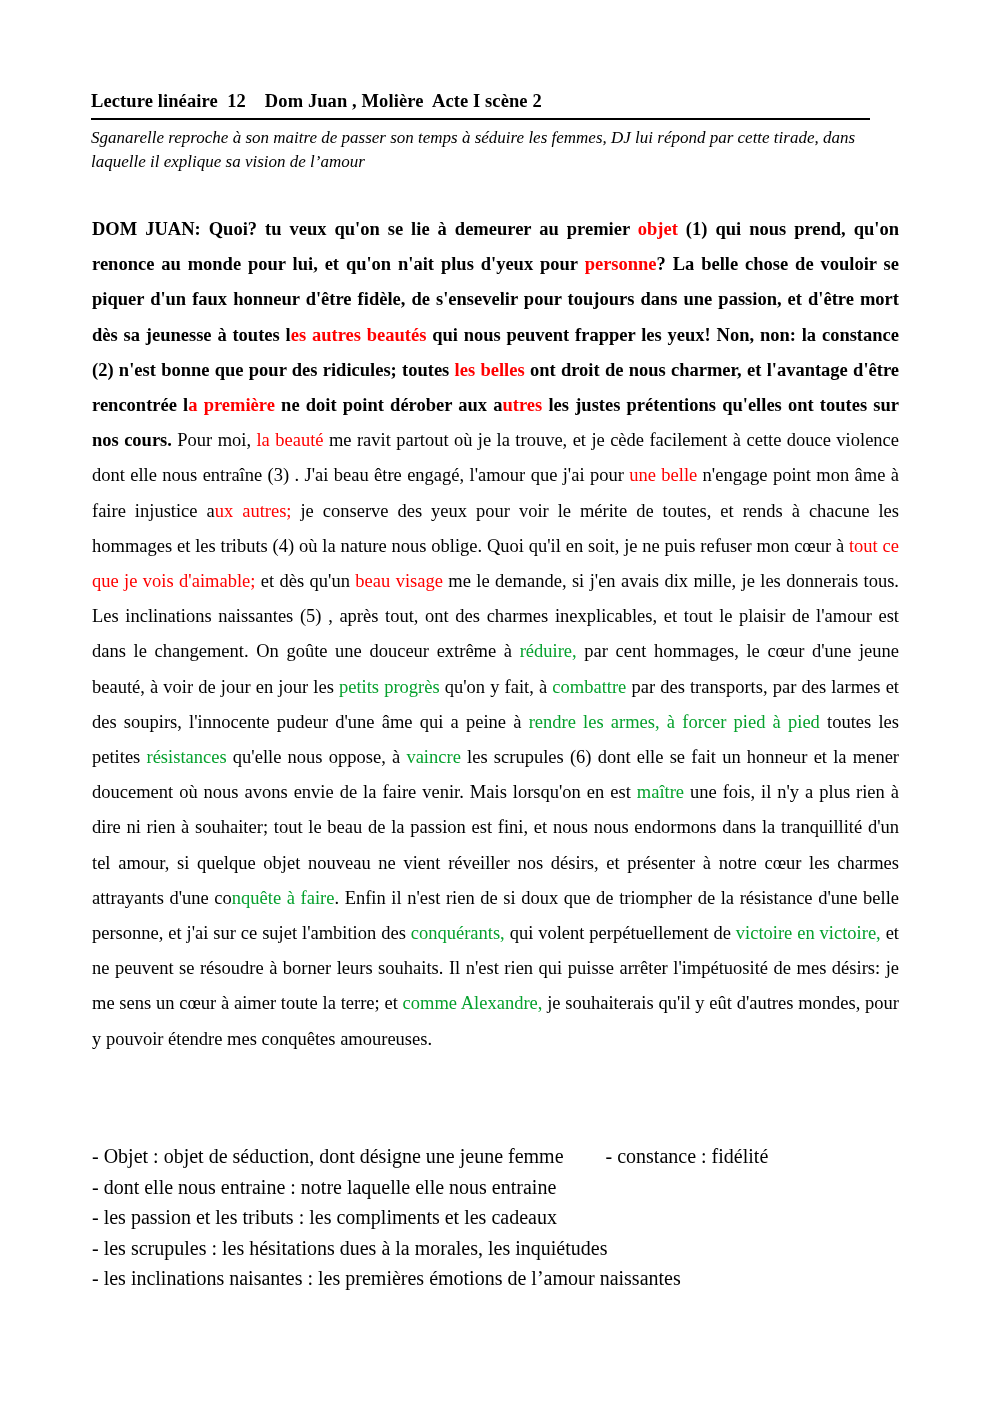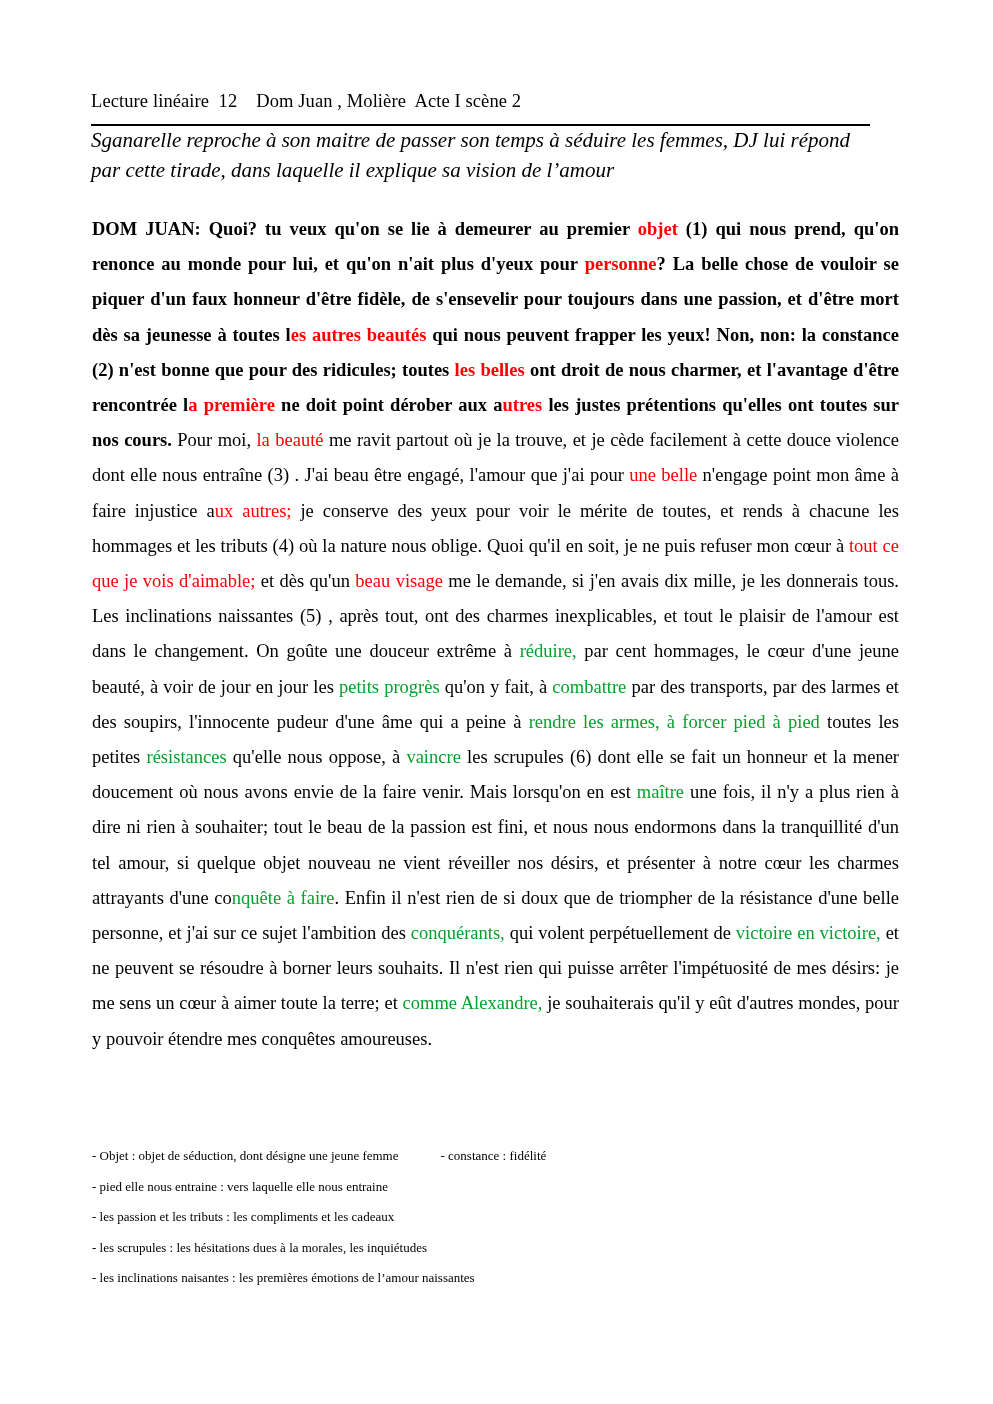--- a/index.html
+++ b/index.html
@@ -21,30 +21,31 @@
   }
   .doc-header {
     position: absolute;
     left: 91px;
     top: 90px;
     width: 779px;
     font-size: 18.5px;
     line-height: 1.25;
     letter-spacing: 0.1px;
     border-bottom: 2.2px solid #000000;
-    padding-bottom: 11px;
+    padding-bottom: 5px;
     white-space: pre;
+    font-weight: bold;
   }
   .doc-subtitle {
     position: absolute;
     left: 91px;
     top: 126px;
     width: 775px;
     font-style: italic;
-    font-size: 21px;
+    font-size: 17px;
     line-height: 1.42;
   }
   .tirade {
     position: absolute;
     left: 92px;
     top: 212px;
     width: 807px;
     font-size: 18.5px;
     line-height: 35.2px;
     text-align: justify;
@@ -53,21 +54,21 @@
   .tirade .lead {
     font-weight: bold;
   }
   .red { color: #ff0000; }
   .green { color: #05a12d; }
   .notes {
     position: absolute;
     left: 92px;
     top: 1141px;
     width: 800px;
-    font-size: 13px;
+    font-size: 20px;
     line-height: 30.5px;
   }
   .notes .note-row {
     white-space: pre;
   }
   .notes .note-inline-2 {
     display: inline-block;
     margin-left: 42px;
   }
 </style>
@@ -79,19 +80,19 @@
   <div class="doc-header">Lecture linéaire  12    Dom Juan , Molière  Acte I scène 2</div>
 
   <div class="doc-subtitle">Sganarelle reproche à son maitre de passer son temps à séduire les femmes, DJ lui répond par cette tirade, dans laquelle il explique sa vision de l’amour</div>
 
   <div class="tirade">
     <span class="lead"><span>DOM JUAN:</span><span> Quoi? tu veux qu'on se lie à demeurer au premier </span><span class="red">objet</span><span> (1) qui nous prend, qu'on renonce au monde pour lui, et qu'on n'ait plus d'yeux pour </span><span class="red">personne</span><span>? La belle chose de vouloir se piquer d'un faux honneur d'être fidèle, de s'ensevelir pour toujours dans une passion, et d'être mort dès sa jeunesse à toutes l</span><span class="red">es autres beautés</span><span> qui nous peuvent frapper les yeux! Non, non: la constance (2) n'est bonne que pour des ridicules; toutes </span><span class="red">les belles</span><span> ont droit de nous charmer, et l'avantage d'être rencontrée l</span><span class="red">a première</span><span> ne doit point dérober aux a</span><span class="red">utres</span><span> les justes prétentions qu'elles ont toutes sur nos cours.</span></span><span><span> Pour moi, </span><span class="red">la beauté</span><span> me ravit partout où je la trouve, et je cède facilement à cette douce violence dont elle nous entraîne (3) . J'ai beau être engagé, l'amour que j'ai pour </span><span class="red">une belle</span><span> n'engage point mon âme à faire injustice a</span><span class="red">ux autres;</span><span> je conserve des yeux pour voir le mérite de toutes, et rends à chacune les hommages et les tributs (4) où la nature nous oblige. Quoi qu'il en soit, je ne puis refuser mon cœur à </span><span class="red">tout ce que je vois d'aimable;</span><span> et dès qu'un </span><span class="red">beau visage</span><span> me le demande, si j'en avais dix mille, je les donnerais tous. Les inclinations naissantes (5) , après tout, ont des charmes inexplicables, et tout le plaisir de l'amour est dans le changement. On goûte une douceur extrême à </span><span class="green">réduire,</span><span> par cent hommages, le cœur d'une jeune beauté, à voir de jour en jour les </span><span class="green">petits progrès</span><span> qu'on y fait, à </span><span class="green">combattre</span><span> par des transports, par des larmes et des soupirs, l'innocente pudeur d'une âme qui a peine à </span><span class="green">rendre les armes, à forcer pied à pied</span><span> toutes les petites </span><span class="green">résistances</span><span> qu'elle nous oppose, à </span><span class="green">vaincre</span><span> les scrupules (6) dont elle se fait un honneur et la mener doucement où nous avons envie de la faire venir. Mais lorsqu'on en est </span><span class="green">maître</span><span> une fois, il n'y a plus rien à dire ni rien à souhaiter; tout le beau de la passion est fini, et nous nous endormons dans la tranquillité d'un tel amour, si quelque objet nouveau ne vient réveiller nos désirs, et présenter à notre cœur les charmes attrayants d'une co</span><span class="green">nquête à faire</span><span>. Enfin il n'est rien de si doux que de triompher de la résistance d'une belle personne, et j'ai sur ce sujet l'ambition des </span><span class="green">conquérants,</span><span> qui volent perpétuellement de </span><span class="green">victoire en victoire,</span><span> et ne peuvent se résoudre à borner leurs souhaits. Il n'est rien qui puisse arrêter l'impétuosité de mes désirs: je me sens un cœur à aimer toute la terre; et </span><span class="green">comme Alexandre,</span><span> je souhaiterais qu'il y eût d'autres mondes, pour y pouvoir étendre mes conquêtes amoureuses.</span></span>
   </div>
 
   <div class="notes">
     <div class="note-row"><span>- Objet : objet de séduction, dont désigne une jeune femme</span><span class="note-inline-2">- constance : fidélité</span></div>
-    <div class="note-row"><span>- pied elle nous entraine : vers laquelle elle nous entraine</span></div>
+    <div class="note-row"><span>- dont elle nous entraine : notre laquelle elle nous entraine</span></div>
     <div class="note-row"><span>- les passion et les tributs : les compliments et les cadeaux</span></div>
     <div class="note-row"><span>- les scrupules : les hésitations dues à la morales, les inquiétudes</span></div>
     <div class="note-row"><span>- les inclinations naisantes : les premières émotions de l’amour naissantes</span></div>
   </div>
 
 </div>
 
 </body></html>

